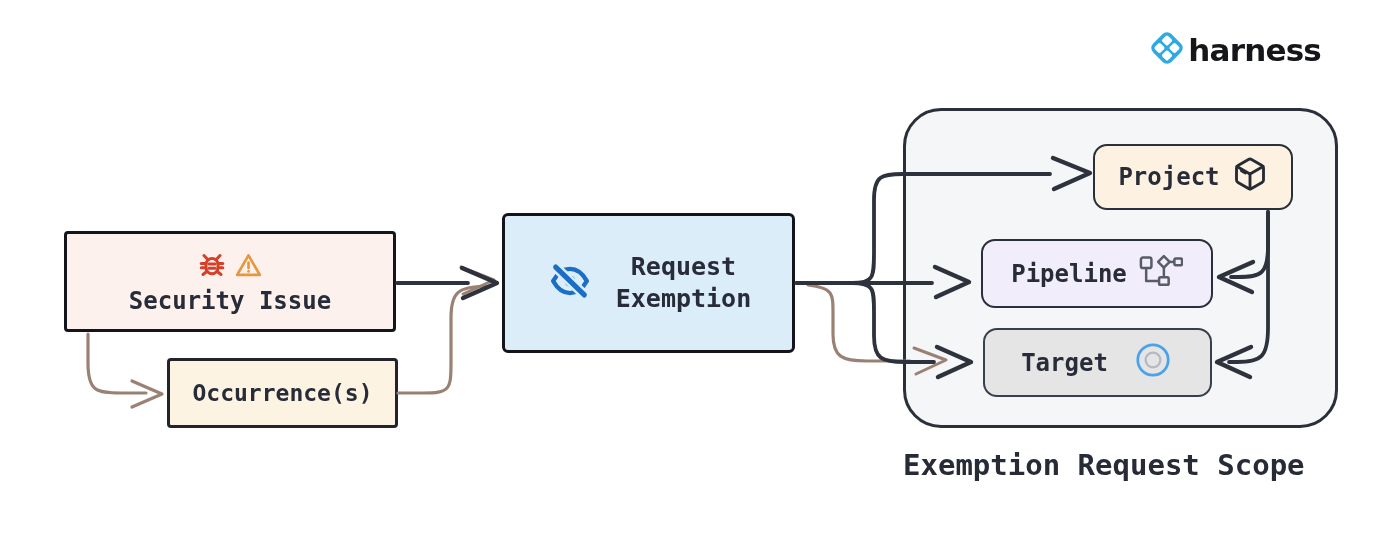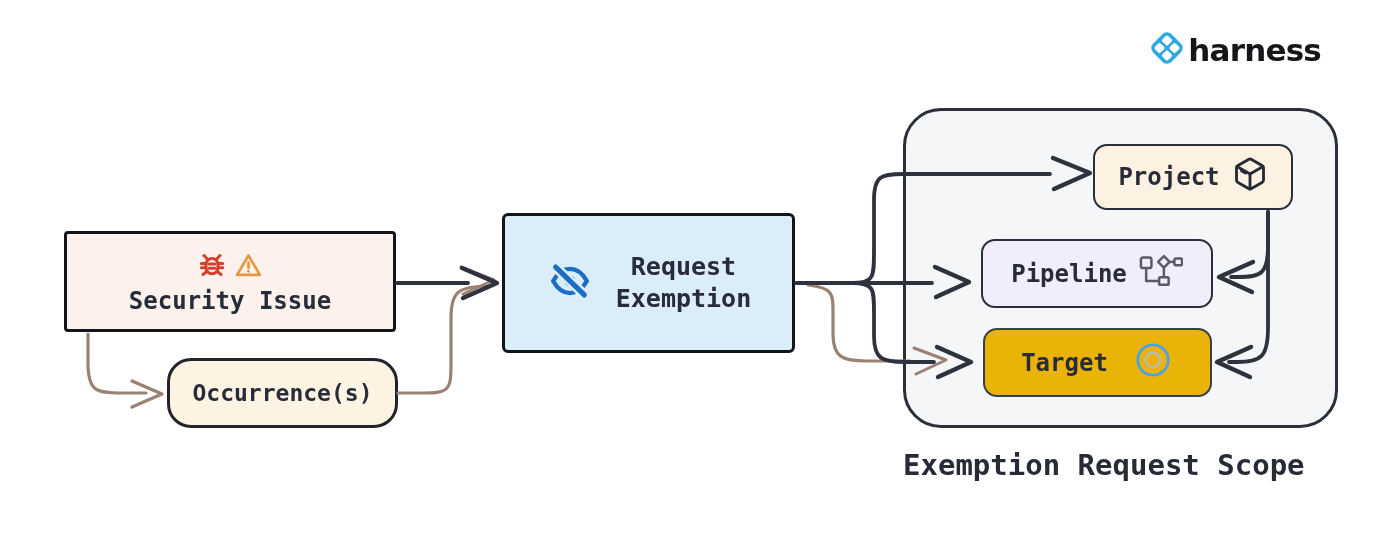--- a/index.html
+++ b/index.html
@@ -16,21 +16,21 @@
   
   .node-security{
     left:64px;top:231px;width:332px;height:101px;
     background:#fdf1ee;border:3.5px solid #14141b;border-radius:4px;
     flex-direction:column;gap:3px;padding-top:2px;
   }
   .node-security .icon-row{display:flex;align-items:center;gap:7px;}
   .node-security .label{font-size:24px;}
   .node-occurrence{
     left:167px;top:358px;width:231px;height:70px;
-    background:#fcf3e3;border:3px solid #23232b;border-radius:24px;
+    background:#fcf3e3;border:3px solid #23232b;border-radius:4px;
     font-size:23px;
   }
   .node-request{
     left:502px;top:213px;width:293px;height:140px;
     background:#dcedfa;border:3.5px solid #14141b;border-radius:6px;
     gap:22px;
   }
   .node-request .label{font-size:25px;line-height:1.3;white-space:pre-line;text-align:center;}
   
   .scope-box{
@@ -47,21 +47,21 @@
   .node-project{
     left:1093px;top:144px;width:200px;height:66px;
     background:#fdf2e1;border:2.5px solid #2a2f39;
   }
   .node-pipeline{
     left:981px;top:239px;width:232px;height:69px;
     background:#f1edfb;border:2.5px solid #2a2f39;
   }
   .node-target{
     left:983px;top:328px;width:229px;height:69px;
-    background:#eab308;border:2.5px solid #39404d;gap:24px;
+    background:#e5e5e5;border:2.5px solid #39404d;gap:24px;
   }
   
   #edges{position:absolute;left:0;top:0;width:1383px;height:537px;pointer-events:none;}
   
   .brand{
     position:absolute;top:28px;right:62px;display:flex;align-items:center;gap:1px;
     font-family:"DejaVu Sans","Liberation Sans",sans-serif;
   }
   .brand .brand-text{
     font-size:31px;font-weight:700;color:#15161a;letter-spacing:-0.8px;

